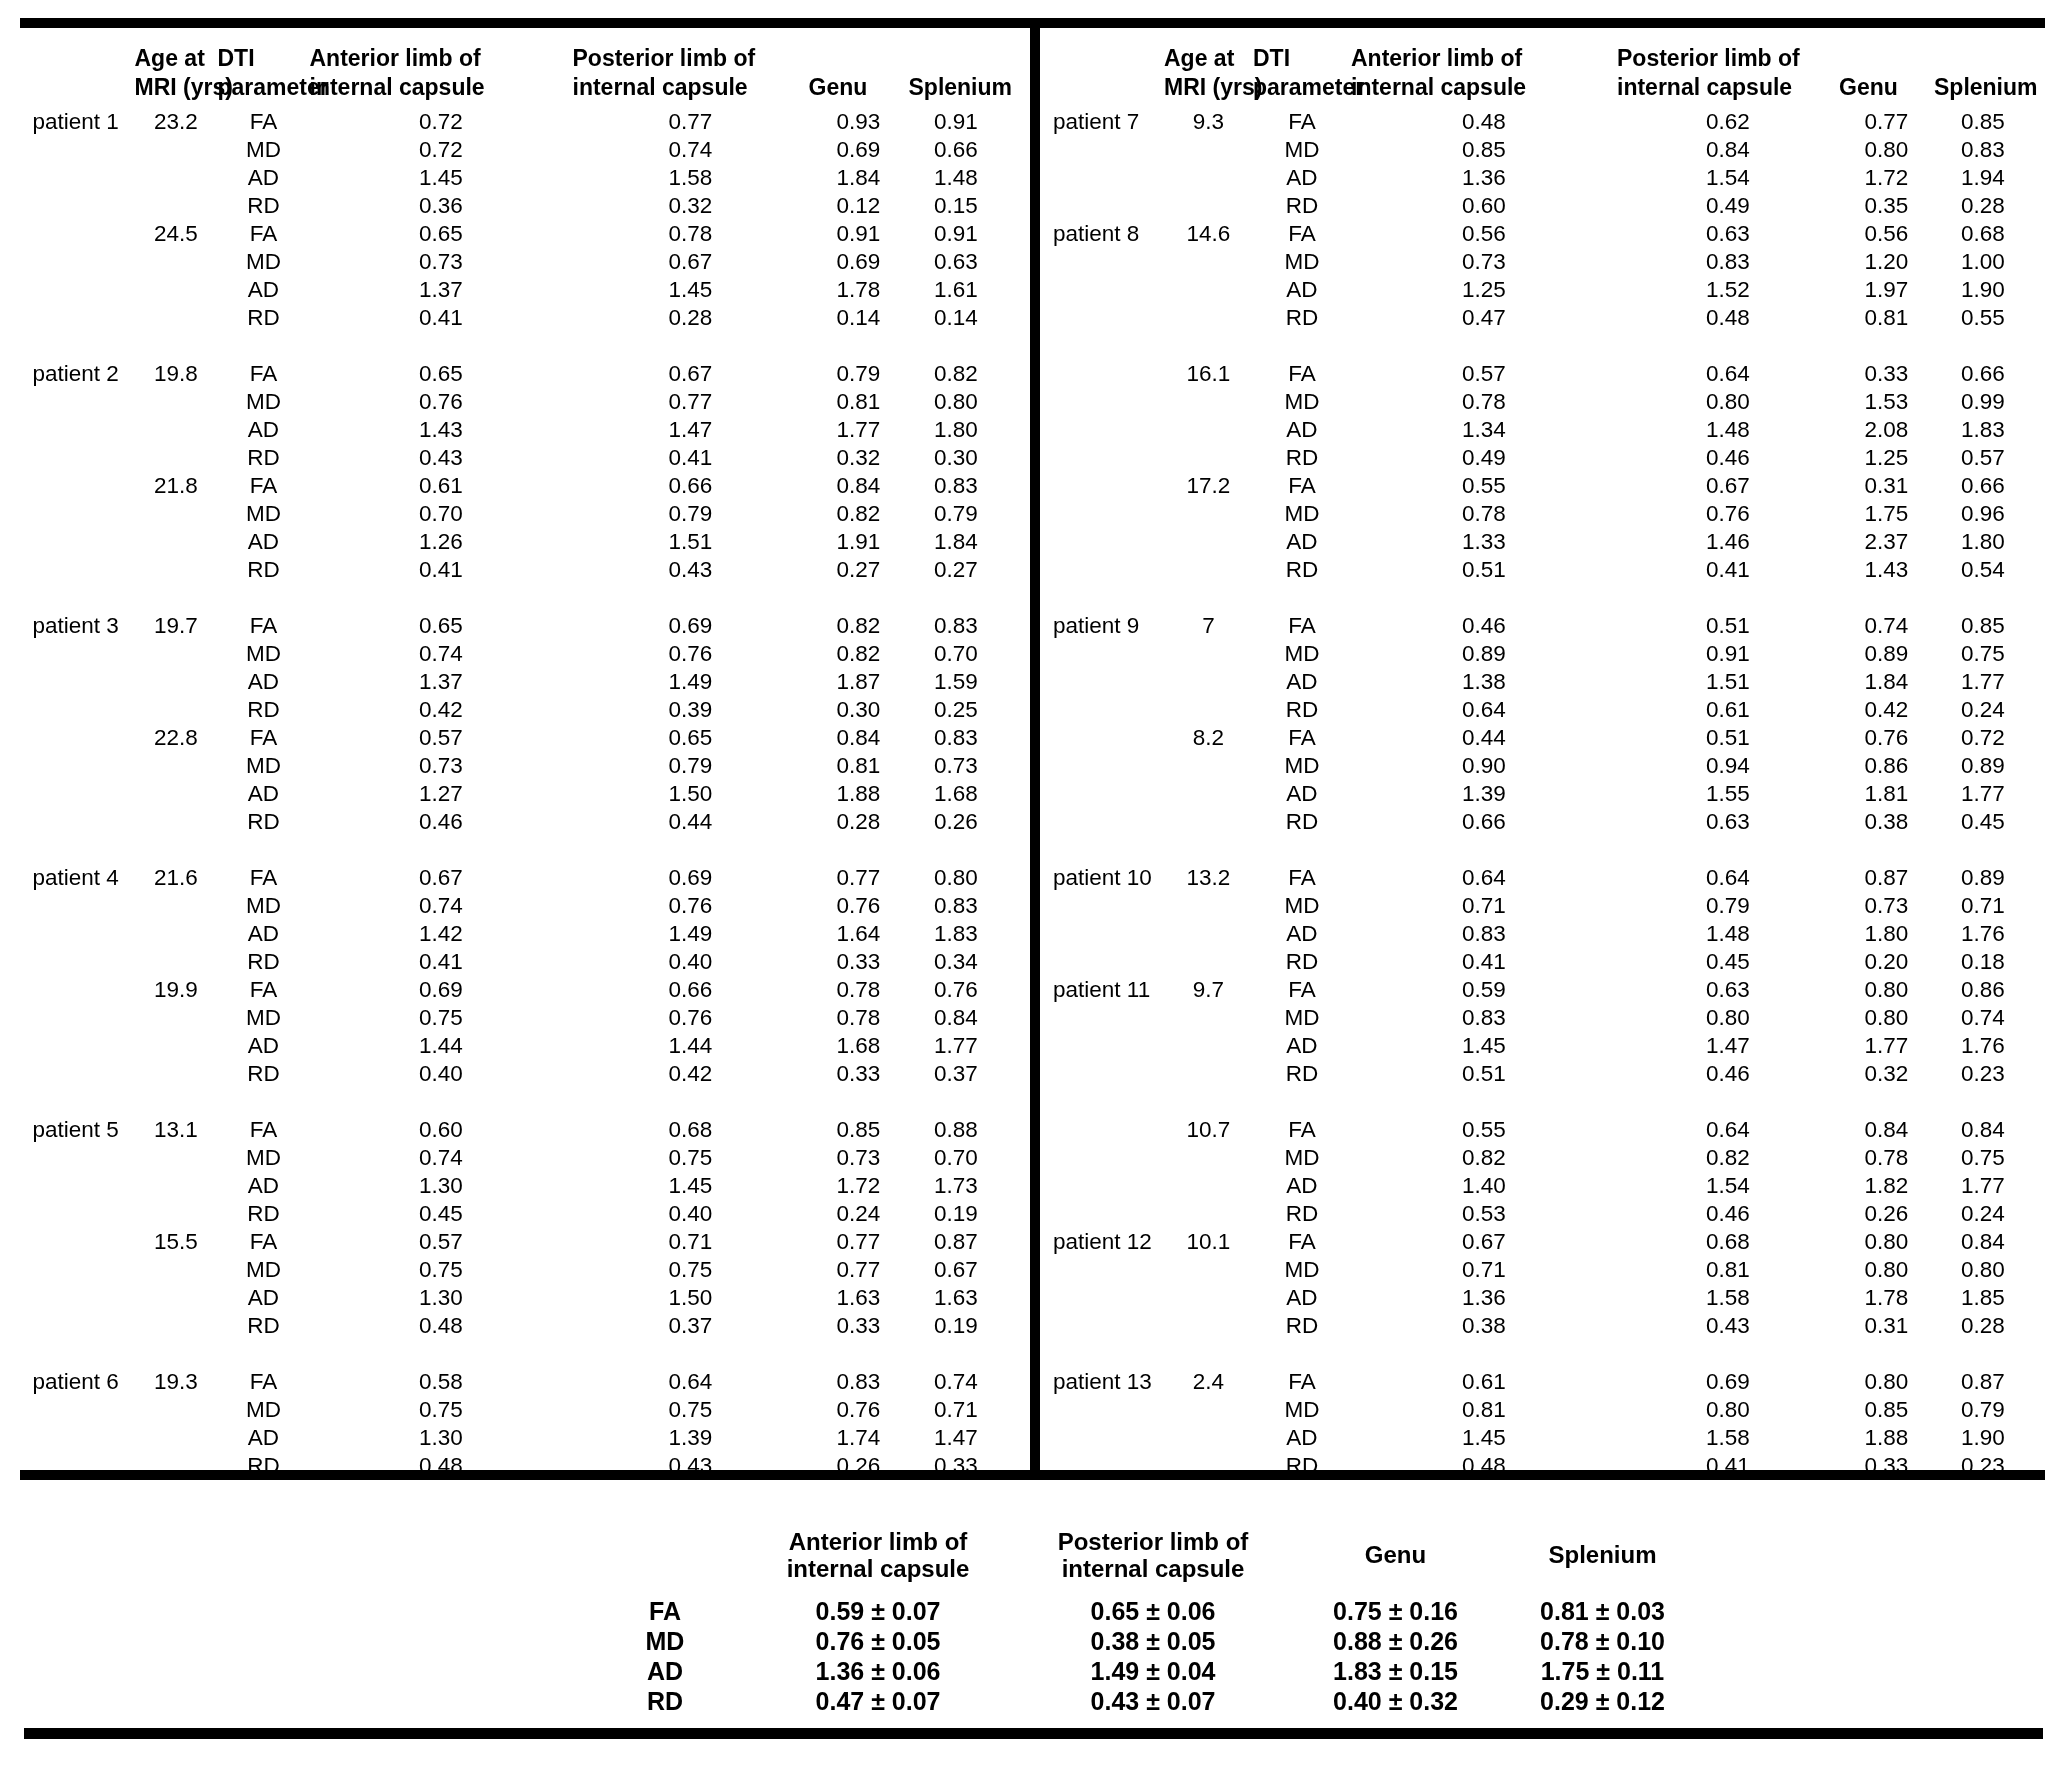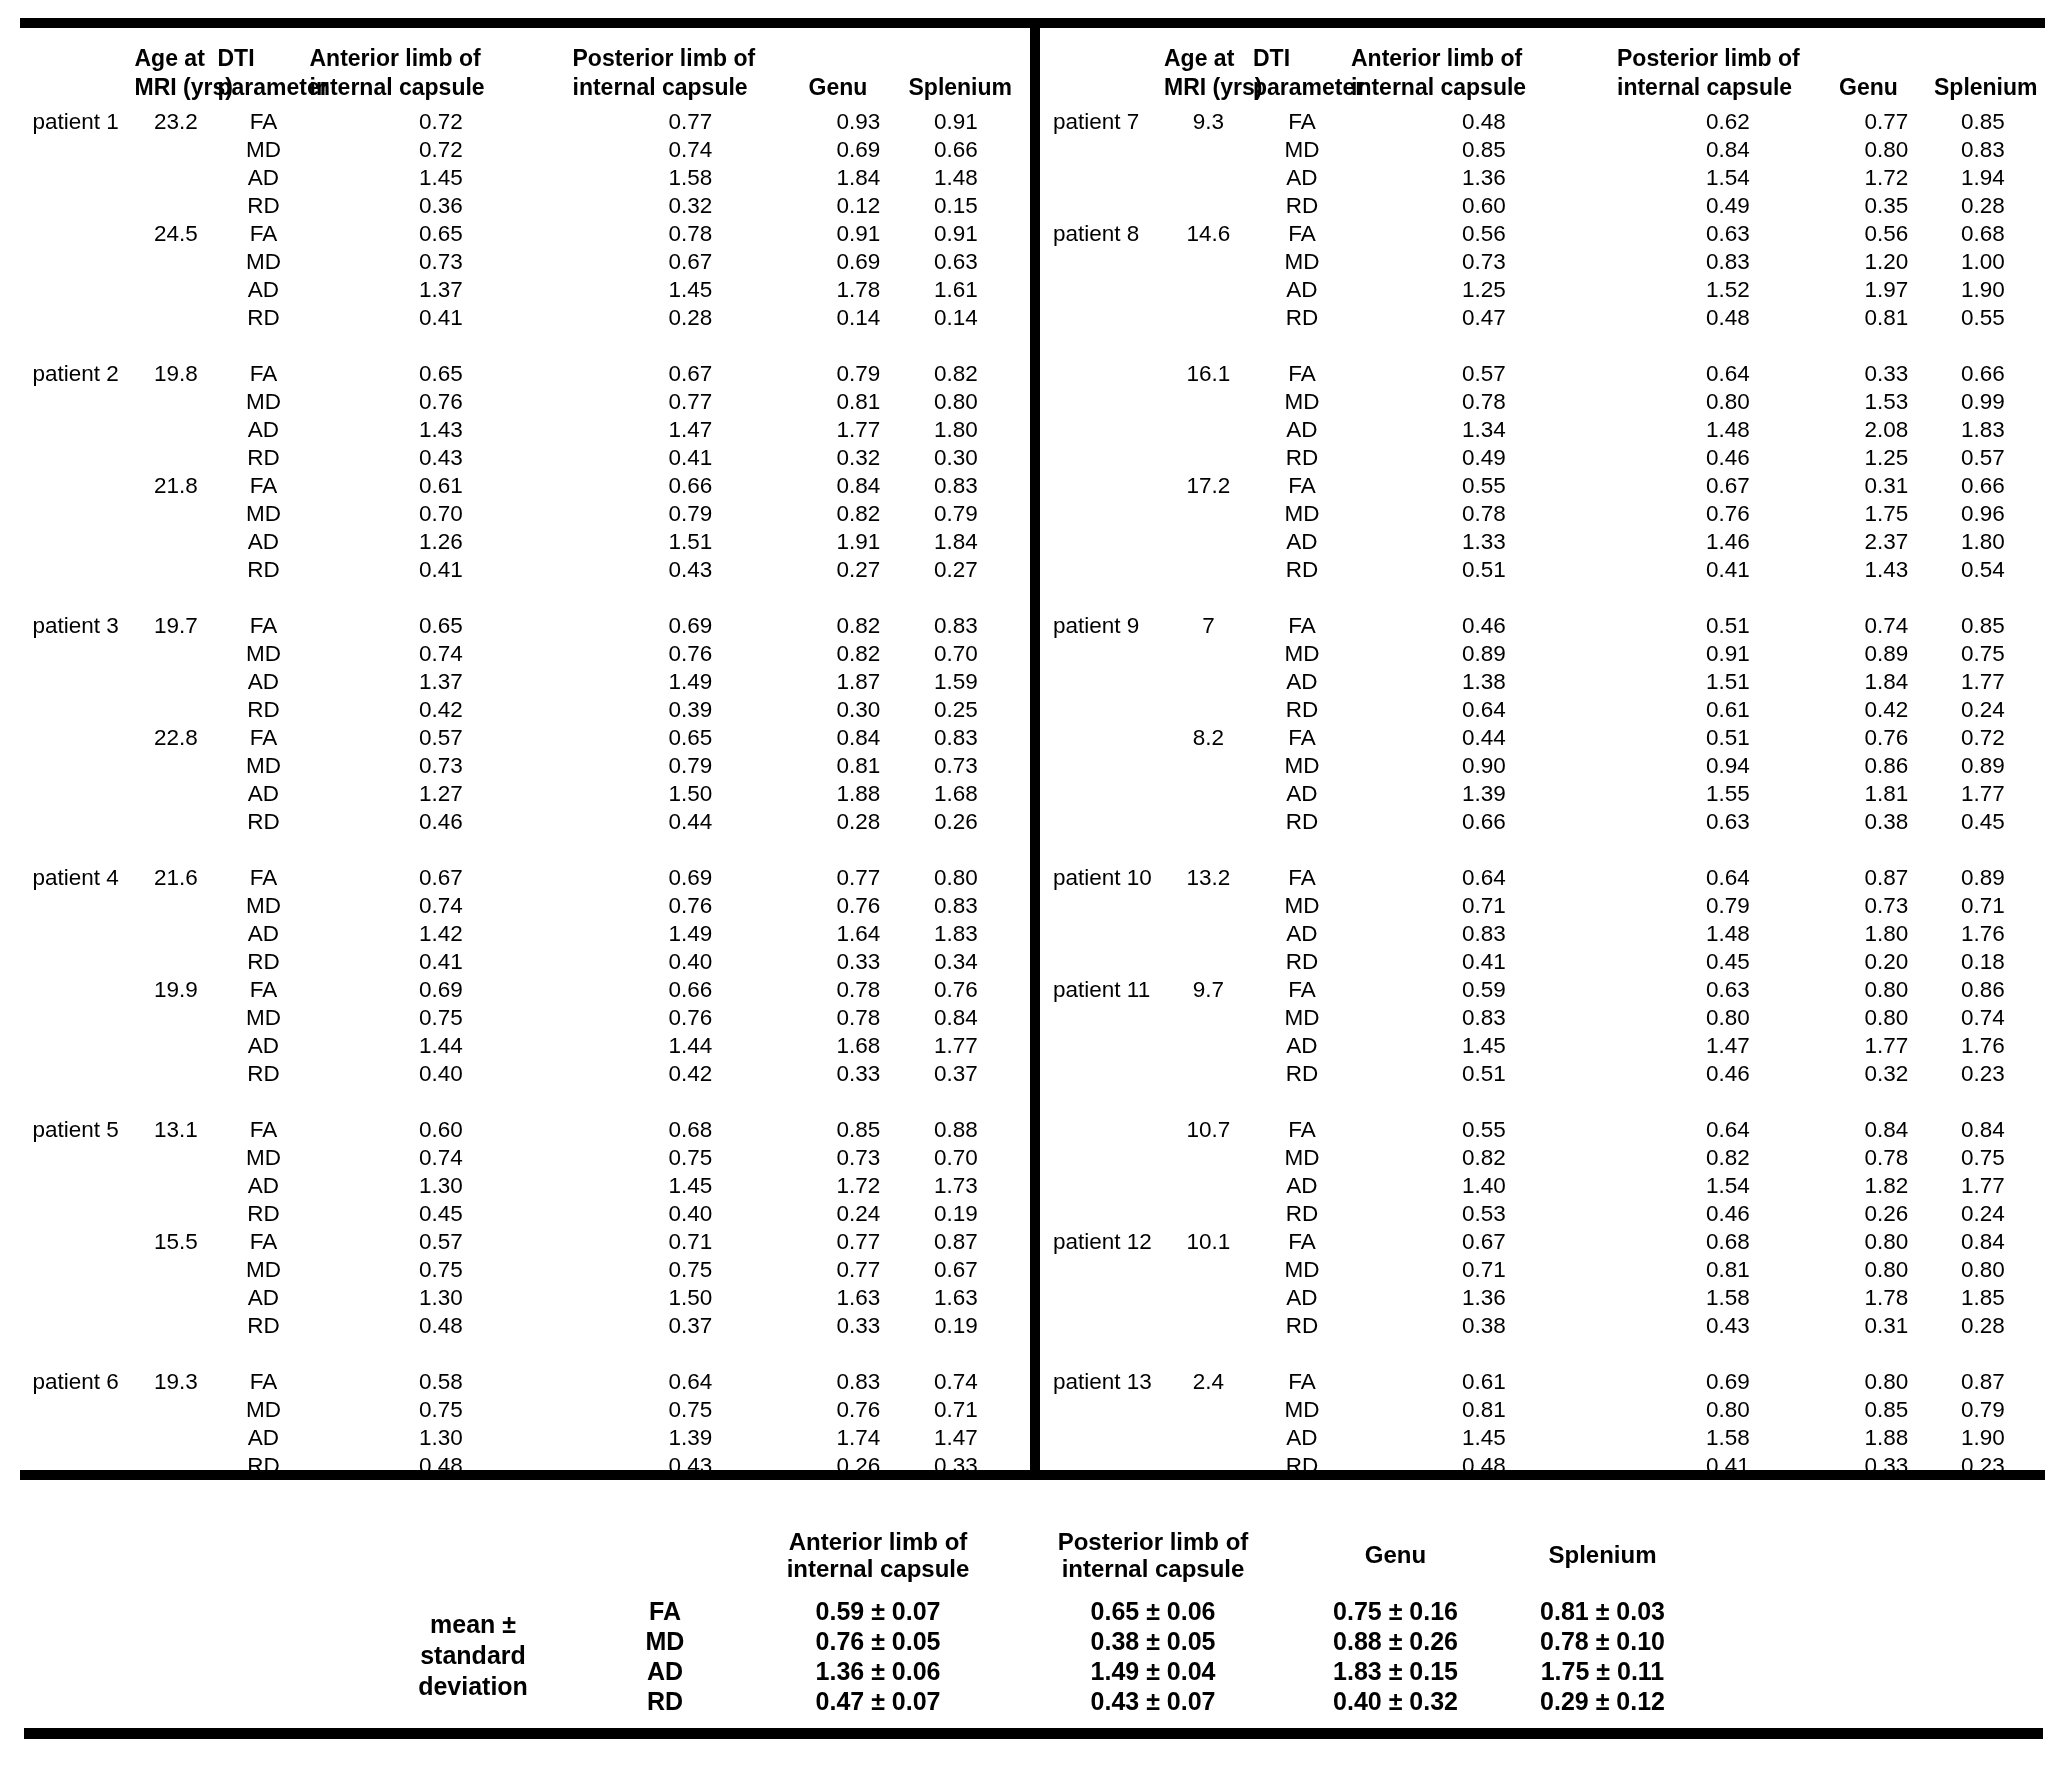--- a/index.html
+++ b/index.html
@@ -915,25 +915,20 @@
         <div>internal capsule</div>
       </div>
       <div class="scell">
         <div>Genu</div>
       </div>
       <div class="scell">
         <div>Splenium</div>
       </div>
     </div>
     <div class="sbody">
-      <div class="slabel">
-        <span>mean ±</span>
-        <span>standard</span>
-        <span>deviation</span>
-      </div>
       <div id="summary-rows">
           <div class="srow">
             <div class="scell"></div>
             <div class="scell">FA</div>
             <div class="scell">0.59 ± 0.07</div>
             <div class="scell">0.65 ± 0.06</div>
             <div class="scell">0.75 ± 0.16</div>
             <div class="scell">0.81 ± 0.03</div>
           </div>
           <div class="srow">

